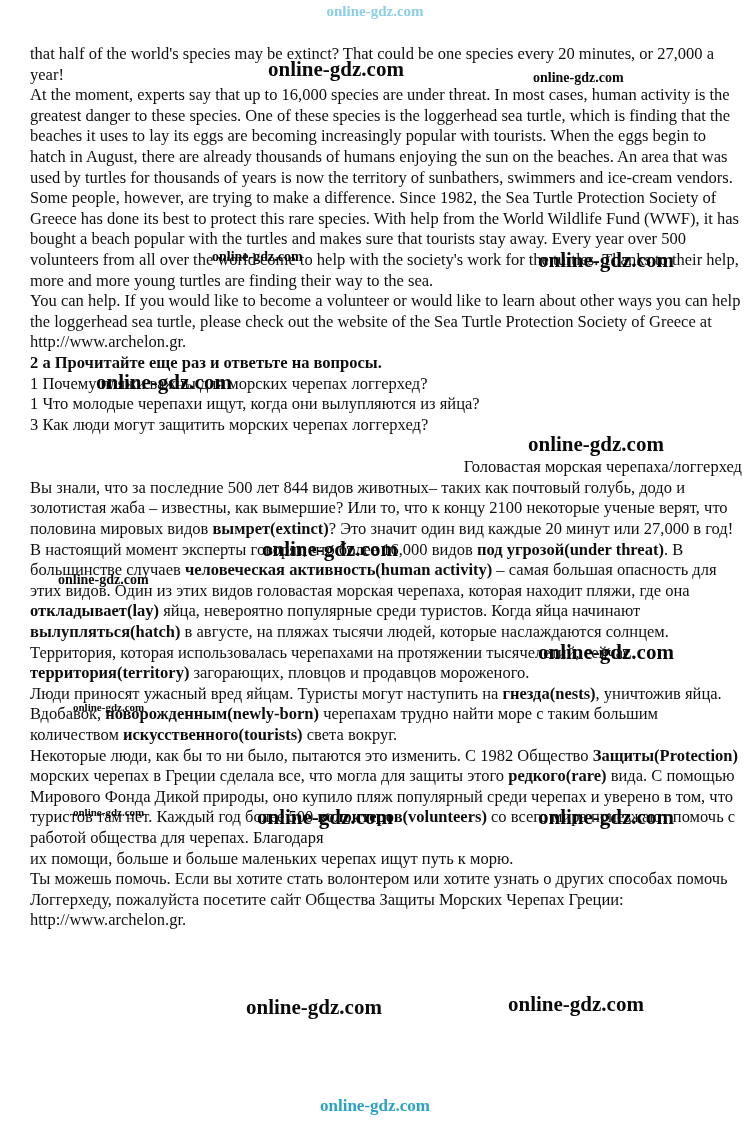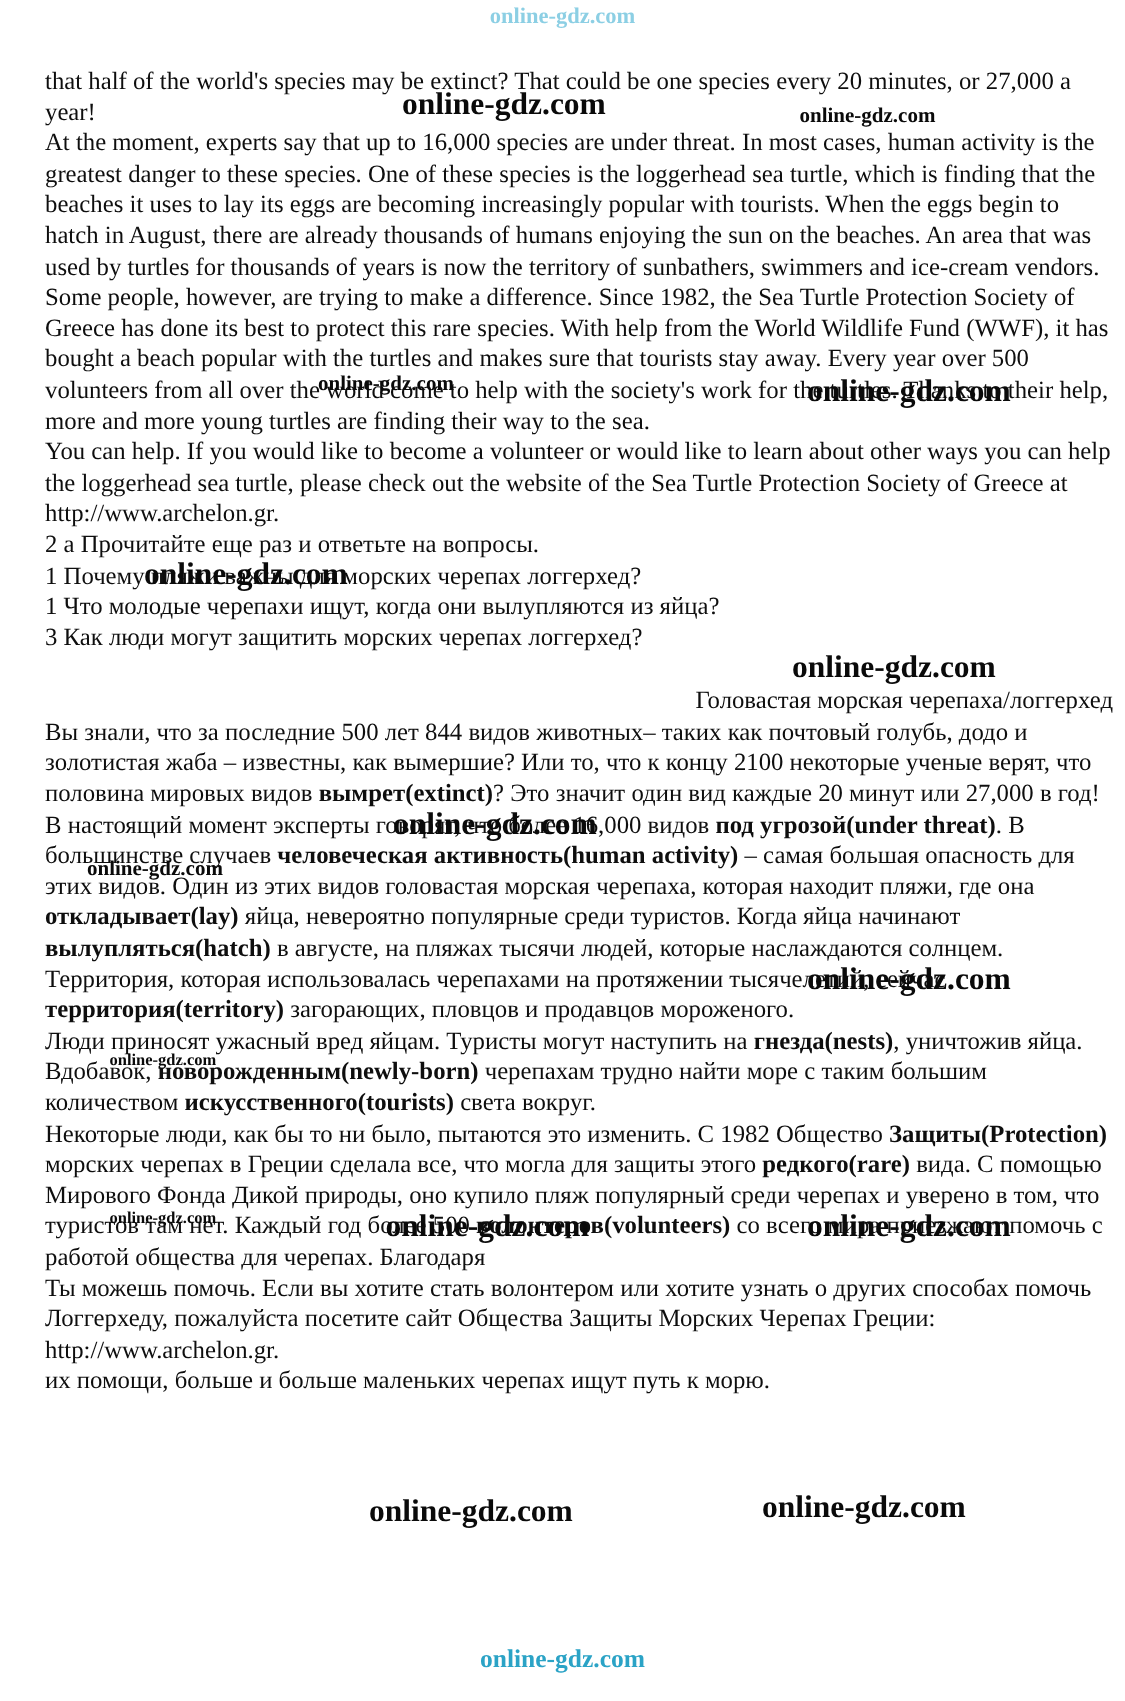--- a/index.html
+++ b/index.html
@@ -14,21 +14,21 @@
   .content {
     position:absolute;
     left:20px;
     width:712px;
     top:44px;
     font-size:16.5px;
     line-height:20.6px;
     margin-left:10px;
   }
   .content p { margin:0; }
-  .heading { font-weight:normal; }
+  .heading { font-weight:bold; }
   .ru-title { text-align:right; }
   .spacer { height:22px; }
   .wm {
     position:absolute;
     font-family:"Liberation Serif", serif;
     color:#0a0a0a;
     white-space:nowrap;
     line-height:1.1;
   }
   .wm-bold { font-weight:bold; }
@@ -50,22 +50,22 @@
     <p>1 Что молодые черепахи ищут, когда они вылупляются из яйца?</p>
     <p>3 Как люди могут защитить морских черепах логгерхед?</p>
 
     <div class="spacer"></div>
 
     <p class="ru-title">Головастая морская черепаха/логгерхед</p>
     <p>Вы знали, что за последние 500 лет 844 видов животных– таких как почтовый голубь, додо и золотистая жаба – известны, как вымершие? Или то, что к концу 2100 некоторые ученые верят, что половина мировых видов <b>вымрет(extinct)</b>? Это значит один вид каждые 20 минут или 27,000 в год!</p>
     <p>В настоящий момент эксперты говорят, что более 16,000 видов <b>под угрозой(under threat)</b>. В большинстве случаев <b>человеческая активность(human activity)</b> – самая большая опасность для этих видов. Один из этих видов головастая морская черепаха, которая находит пляжи, где она <b>откладывает(lay)</b> яйца, невероятно популярные среди туристов. Когда яйца начинают <b>вылупляться(hatch)</b> в августе, на пляжах тысячи людей, которые наслаждаются солнцем. Территория, которая использовалась черепахами на протяжении тысячелетий, сейчас <b>территория(territory)</b> загорающих, пловцов и продавцов мороженого.</p>
     <p>Люди приносят ужасный вред яйцам. Туристы могут наступить на <b>гнезда(nests)</b>, уничтожив яйца. Вдобавок, <b>новорожденным(newly-born)</b> черепахам трудно найти море с таким большим количеством <b>искусственного(tourists)</b> света вокруг.</p>
     <p>Некоторые люди, как бы то ни было, пытаются это изменить. С 1982 Общество <b>Защиты(Protection)</b> морских черепах в Греции сделала все, что могла для защиты этого <b>редкого(rare)</b> вида. С помощью Мирового Фонда Дикой природы, оно купило пляж популярный среди черепах и уверено в том, что туристов там нет. Каждый год более 500 <b>волонтеров(volunteers)</b> со всего мира приезжают помочь с работой общества для черепах. Благодаря</p>
+    <p>их помощи, больше и больше маленьких черепах ищут путь к морю.</p>
     <p>Ты можешь помочь. Если вы хотите стать волонтером или хотите узнать о других способах помочь Логгерхеду, пожалуйста посетите сайт Общества Защиты Морских Черепах Греции: http://www.archelon.gr.</p>
-    <p>их помощи, больше и больше маленьких черепах ищут путь к морю.</p>
   </div>
 
   <div id="watermark-layer">
       <span class="wm wm-bold wm-center" style="top: 3px; font-size: 15px; color: rgb(140, 207, 228);">online-gdz.com</span>
       <span class="wm wm-bold" style="left: 268px; top: 58px; font-size: 21px;">online-gdz.com</span>
       <span class="wm wm-bold" style="left: 533px; top: 70px; font-size: 14px;">online-gdz.com</span>
       <span class="wm wm-bold" style="left: 212px; top: 249px; font-size: 14px;">online-gdz.com</span>
       <span class="wm wm-bold" style="left: 538px; top: 249px; font-size: 21px;">online-gdz.com</span>
       <span class="wm wm-bold" style="left: 96px; top: 371px; font-size: 21px;">online-gdz.com</span>
       <span class="wm wm-bold" style="left: 528px; top: 433px; font-size: 21px;">online-gdz.com</span>

